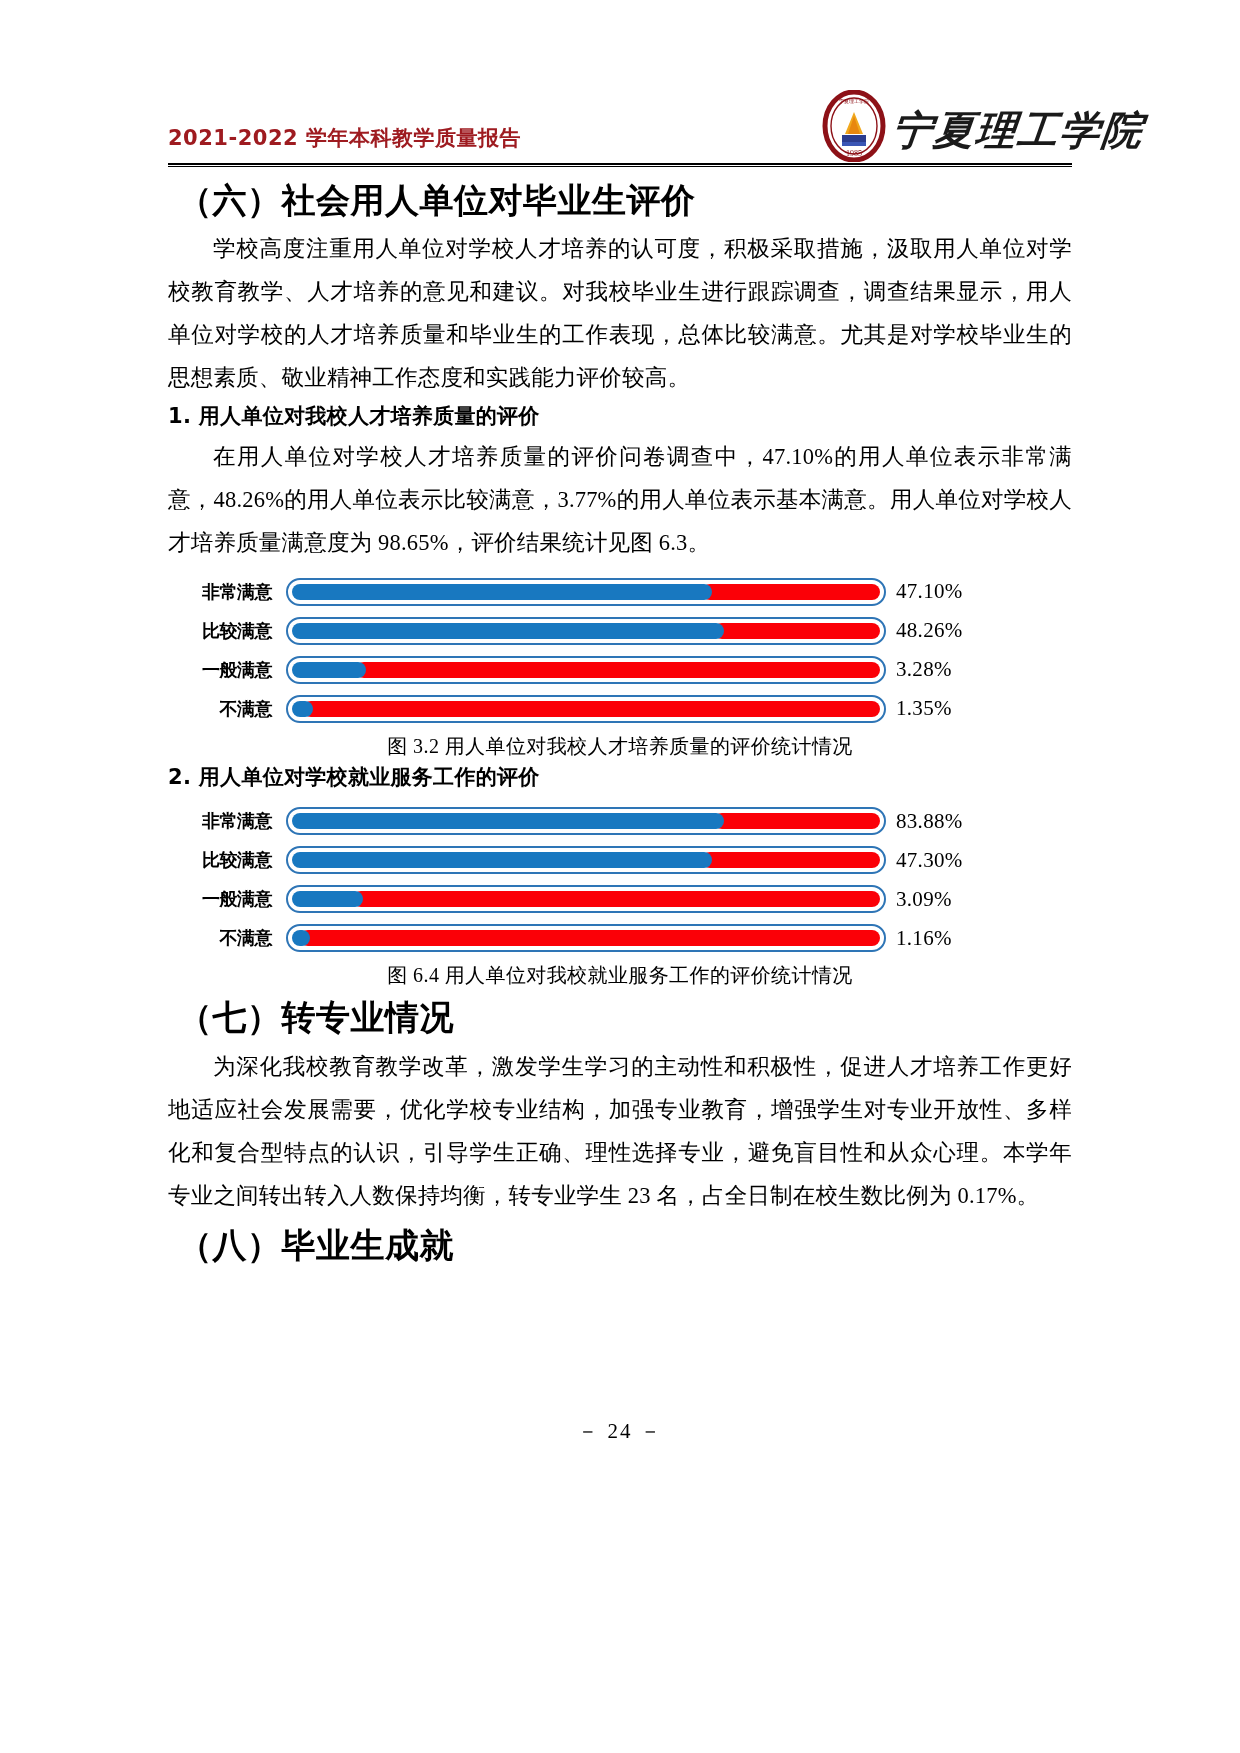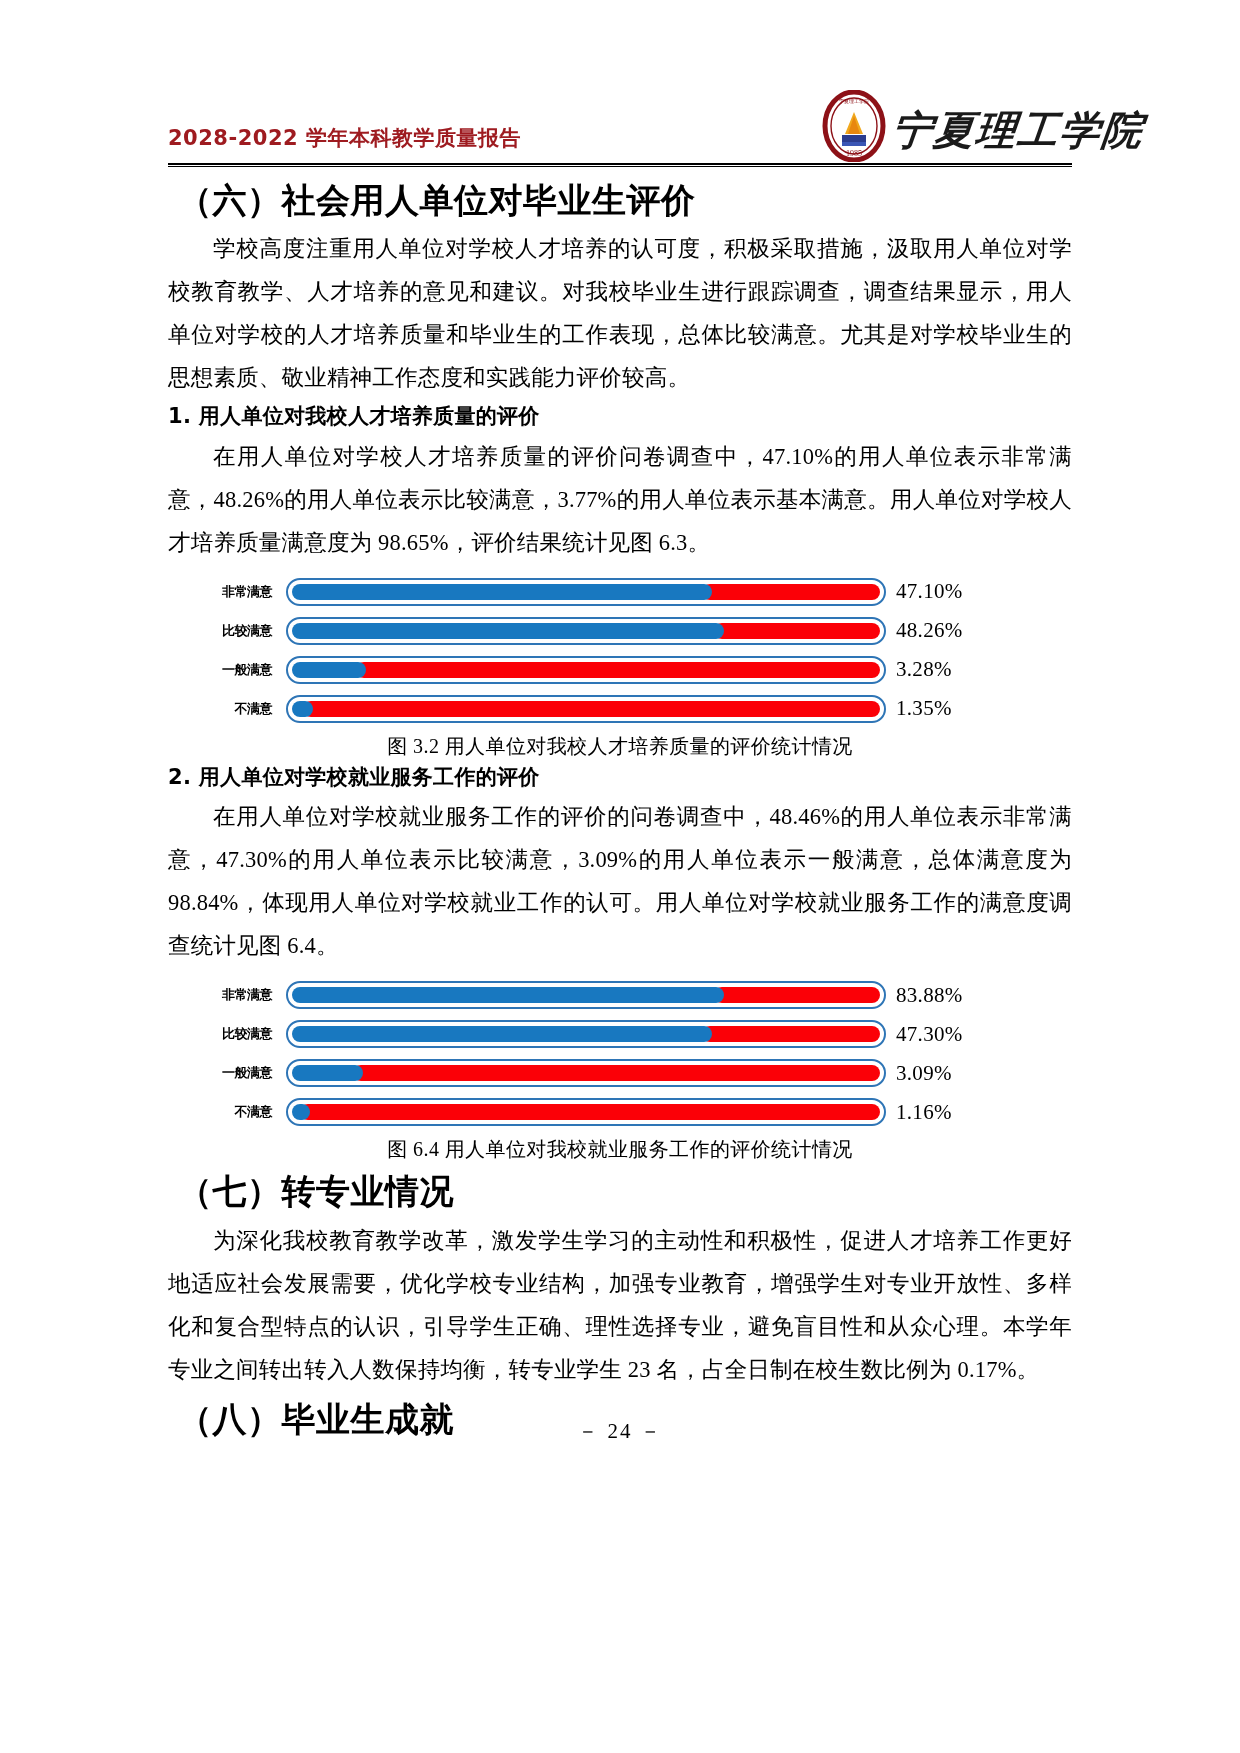--- a/index.html
+++ b/index.html
@@ -129,21 +129,21 @@
   .bar-row {
     display: flex;
     align-items: center;
     height: 36px;
     margin-bottom: 3px;
   }
   .bar-label {
     width: 108px;
     flex: 0 0 108px;
     font-family: "DejaVu Sans", "Liberation Sans", sans-serif;
-    font-size: 13px;
+    font-size: 18px;
     font-weight: bold;
     text-align: right;
     padding-right: 14px;
     box-sizing: border-box;
     letter-spacing: -0.5px;
     white-space: nowrap;
   }
   .bar-track {
     position: relative;
     flex: 0 0 600px;
@@ -200,21 +200,21 @@
     font-size: 21px;
     letter-spacing: 2px;
   }
 </style>
 </head>
 <body>
 
 <div class="page">
 
   <div class="header">
-    <div class="header-title">2028-2022 学年本科教学质量报告</div>
+    <div class="header-title">2021-2022 学年本科教学质量报告</div>
     <div class="header-logo">
       <svg class="seal" viewBox="0 0 64 72">
         <ellipse cx="32" cy="36" rx="29" ry="34" fill="#ffffff" stroke="#8d1117" stroke-width="5"></ellipse>
         <ellipse cx="32" cy="36" rx="23" ry="28" fill="#ffffff" stroke="#8d1117" stroke-width="1.4"></ellipse>
         <path d="M32 22 L41 44 L23 44 Z" fill="#f0a81e"></path>
         <path d="M32 26 L38 44 L26 44 Z" fill="#e8870f"></path>
         <rect x="20" y="45" width="24" height="7" fill="#2b3c8e"></rect>
         <rect x="20" y="52" width="24" height="4" fill="#3a56b5"></rect>
         <text x="32" y="66" text-anchor="middle" font-family="Liberation Serif, serif" font-size="8" fill="#8d1117">1985</text>
         <text x="32" y="13" text-anchor="middle" font-family="DejaVu Sans, sans-serif" font-size="5" fill="#8d1117">宁夏理工学院</text>
@@ -274,21 +274,20 @@
           </div>
         </div>
         <div class="bar-value">1.35%</div>
       </div>
     </div>
 
     <div class="fig-caption">图 3.2 用人单位对我校人才培养质量的评价统计情况</div>
 
     <h3 class="sub-head">2. 用人单位对学校就业服务工作的评价</h3>
 
-    <p class="para">在用人单位对学校就业服务工作的评价的问卷调查中，48.46%的用人单位表示非常满意，47.30%的用人单位表示比较满意，3.09%的用人单位表示一般满意，总体满意度为 98.84%，体现用人单位对学校就业工作的认可。用人单位对学校就业服务工作的满意度调查统计见图 6.4。</p>
 
     <div class="chart">
       <div class="bar-row">
         <div class="bar-label">非常满意</div>
         <div class="bar-track">
           <div class="bar-inner">
             <div class="bar-blue" style="width: 73.5%;"></div>
             <div class="bar-red" style="flex:1"></div>
           </div>
         </div>

